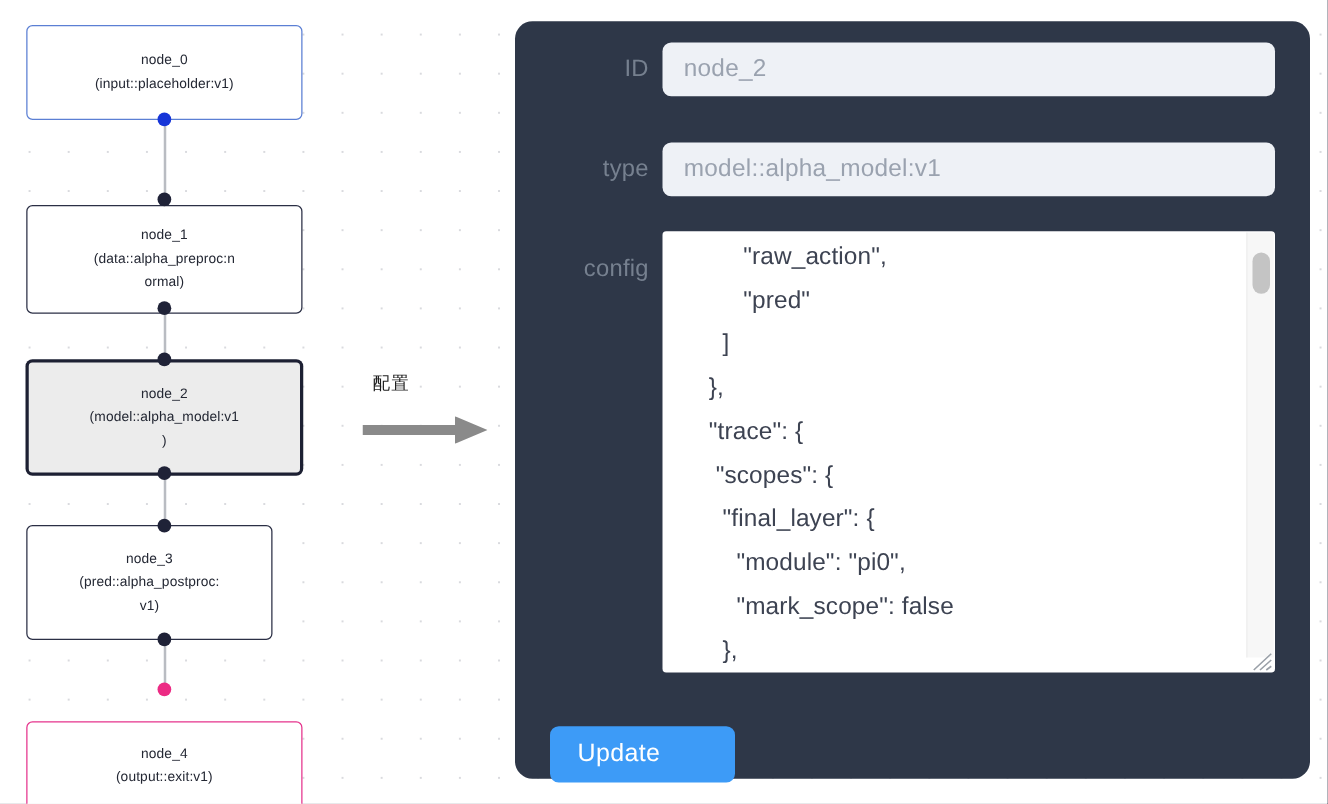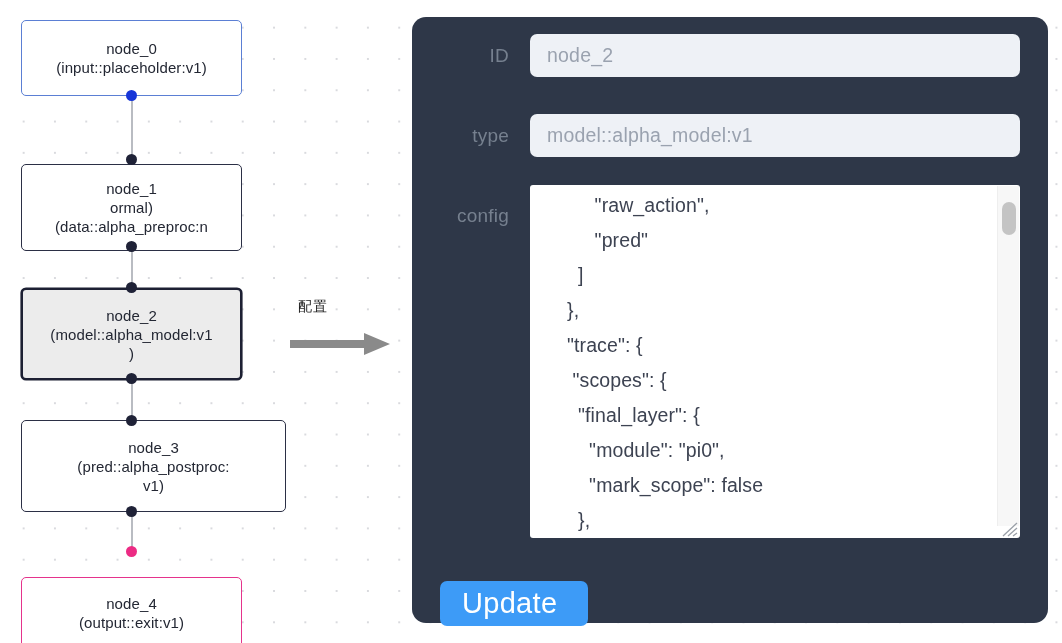--- a/index.html
+++ b/index.html
@@ -33,39 +33,39 @@
     box-sizing: border-box;
     background: #ffffff;
     border: 1.6px solid #2b2f45;
     border-radius: 5px;
     display: flex;
     flex-direction: column;
     align-items: center;
     justify-content: center;
     text-align: center;
     color: #232733;
-    font-size: 15px;
+    font-size: 11px;
     line-height: 19px;
     letter-spacing: 0.1px;
     padding: 2px 6px;
   }
   .node .nl { display: block; width: 100%; }
   .node.input-node  { border-color: #5b7fd4; border-width: 1.5px; }
   .node.output-node { border-color: #e5338c; border-width: 1.6px; margin-top: 25px; }
   .node.selected {
     background: #ececec;
     border-color: #1d2033;
     border-width: 2.2px;
     box-shadow: 0 0 0 0.6px #1d2033;
   }
 
   #node0 { left: 21px;  top: 20px;  width: 221px; height: 76px; }
   #node1 { left: 21px;  top: 164px; width: 221px; height: 87px; }
   #node2 { left: 21px;  top: 288px; width: 221px; height: 92px; }
-  #node3 { left: 21px;  top: 420px; width: 265px; height: 92px; }
+  #node3 { left: 21px;  top: 420px; width: 197px; height: 92px; }
   #node4 { left: 21px;  top: 552px; width: 221px; height: 72px; }
 
   
   .edge {
     position: absolute;
     left: 130.5px;
     width: 2.2px;
     background: #b9bcc2;
   }
   #edge0 { top: 92px;  height: 72px; }
@@ -129,21 +129,21 @@
   .field-row {
     position: absolute;
     display: flex;
     align-items: center;
     left: 0;
     width: 100%;
   }
   .field-label {
     width: 118px;
     text-align: right;
-    padding-right: 21px;
+    padding-right: 11px;
     box-sizing: border-box;
     color: #76808f;
     font-size: 19px;
     letter-spacing: 0.2px;
   }
   .text-input {
     box-sizing: border-box;
     height: 43px;
     background: #eef1f6;
     border: none;
@@ -215,21 +215,21 @@
   #update-button {
     position: absolute;
     left: 28px;
     top: 564px;
     width: 148px;
     height: 45px;
     background: #3d9bf7;
     border: none;
     border-radius: 7px;
     color: #ffffff;
-    font-size: 29px;
+    font-size: 20px;
     font-family: "Liberation Sans", sans-serif;
     letter-spacing: 0.3px;
     text-align: left;
     padding-left: 22px;
     cursor: pointer;
     box-sizing: border-box;
   }
 </style>
 </head>
 <body>
@@ -241,22 +241,22 @@
   <div class="edge" id="edge2"></div>
   <div class="edge" id="edge3"></div>
 
   <div class="node input-node" id="node0">
     <span class="nl">node_0</span>
     <span class="nl">(input::placeholder:v1)</span>
   </div>
 
   <div class="node" id="node1">
     <span class="nl">node_1</span>
+    <span class="nl">(data::alpha_preproc:n</span>
     <span class="nl">ormal)</span>
-    <span class="nl">(data::alpha_preproc:n</span>
   </div>
 
   <div class="node selected" id="node2">
     <span class="nl">node_2</span>
     <span class="nl">(model::alpha_model:v1</span>
     <span class="nl">)</span>
   </div>
 
   <div class="node" id="node3">
     <span class="nl">node_3</span>

